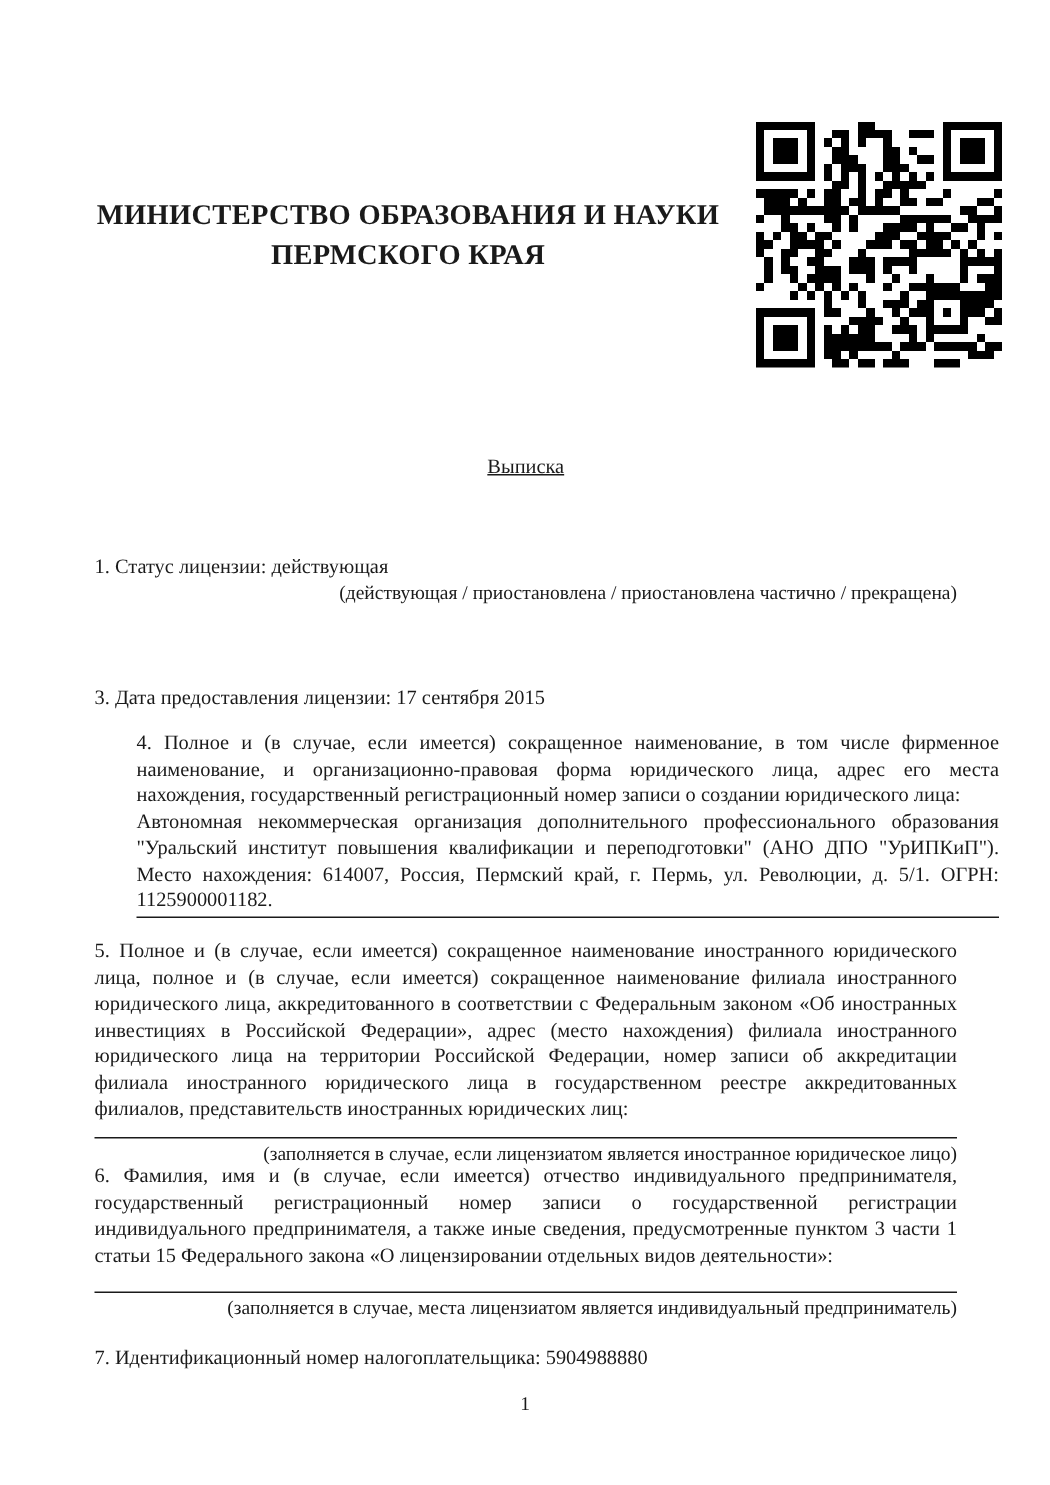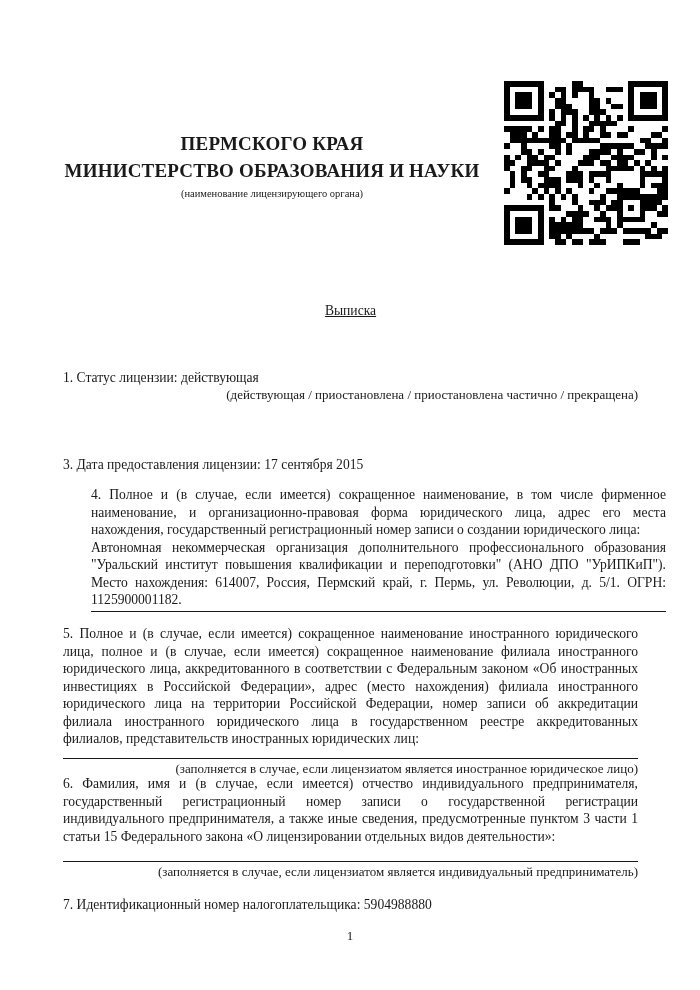--- a/index.html
+++ b/index.html
@@ -76,23 +76,22 @@
     text-align: center;
     font-size: 13px;
   }
 </style>
 </head>
 <body>
 
 <div class="page">
 
   <div class="abs header-block">
+    <div class="ministry-name">МИНИСТЕРСТВО ОБРАЗОВАНИЯ И НАУКИ</div>
     <div class="ministry-name">ПЕРМСКОГО КРАЯ</div>
-    <div class="ministry-name">МИНИСТЕРСТВО ОБРАЗОВАНИЯ И НАУКИ</div>
-    <div class="ministry-caption">(наименование лицензирующего органа)</div>
   </div>
 
   <div class="abs qr-box"><svg viewBox="0 0 29 29" width="164" height="164" shape-rendering="crispEdges" fill="#000000">
         <rect x="0" y="0" width="1" height="1"></rect>
         <rect x="1" y="0" width="1" height="1"></rect>
         <rect x="2" y="0" width="1" height="1"></rect>
         <rect x="3" y="0" width="1" height="1"></rect>
         <rect x="4" y="0" width="1" height="1"></rect>
         <rect x="5" y="0" width="1" height="1"></rect>
         <rect x="6" y="0" width="1" height="1"></rect>
@@ -540,21 +539,21 @@
 
   <div class="abs field f5">
     <div class="para">5. Полное и (в случае, если имеется) сокращенное наименование иностранного юридического лица, полное и (в случае, если имеется) сокращенное наименование филиала иностранного юридического лица, аккредитованного в соответствии с Федеральным законом «Об иностранных инвестициях в Российской Федерации», адрес (место нахождения) филиала иностранного юридического лица на территории Российской Федерации, номер записи об аккредитации филиала иностранного юридического лица в государственном реестре аккредитованных филиалов, представительств иностранных юридических лиц:</div>
     <hr class="rule">
     <div class="small-caption">(заполняется в случае, если лицензиатом является иностранное юридическое лицо)</div>
   </div>
 
   <div class="abs field f6">
     <div class="para">6. Фамилия, имя и (в случае, если имеется) отчество индивидуального предпринимателя, государственный регистрационный номер записи о государственной регистрации индивидуального предпринимателя, а также иные сведения, предусмотренные пунктом 3 части 1 статьи 15 Федерального закона «О лицензировании отдельных видов деятельности»:</div>
     <hr class="rule">
-    <div class="small-caption">(заполняется в случае, если лицензиатом является индивидуальный предприниматель)</div>
+    <div class="small-caption">(заполняется в случае, места лицензиатом является индивидуальный предприниматель)</div>
   </div>
 
   <div class="abs field f7">
     <div>7. Идентификационный номер налогоплательщика: 5904988880</div>
   </div>
 
   <div class="abs page-number">1</div>
 
 </div>
 

